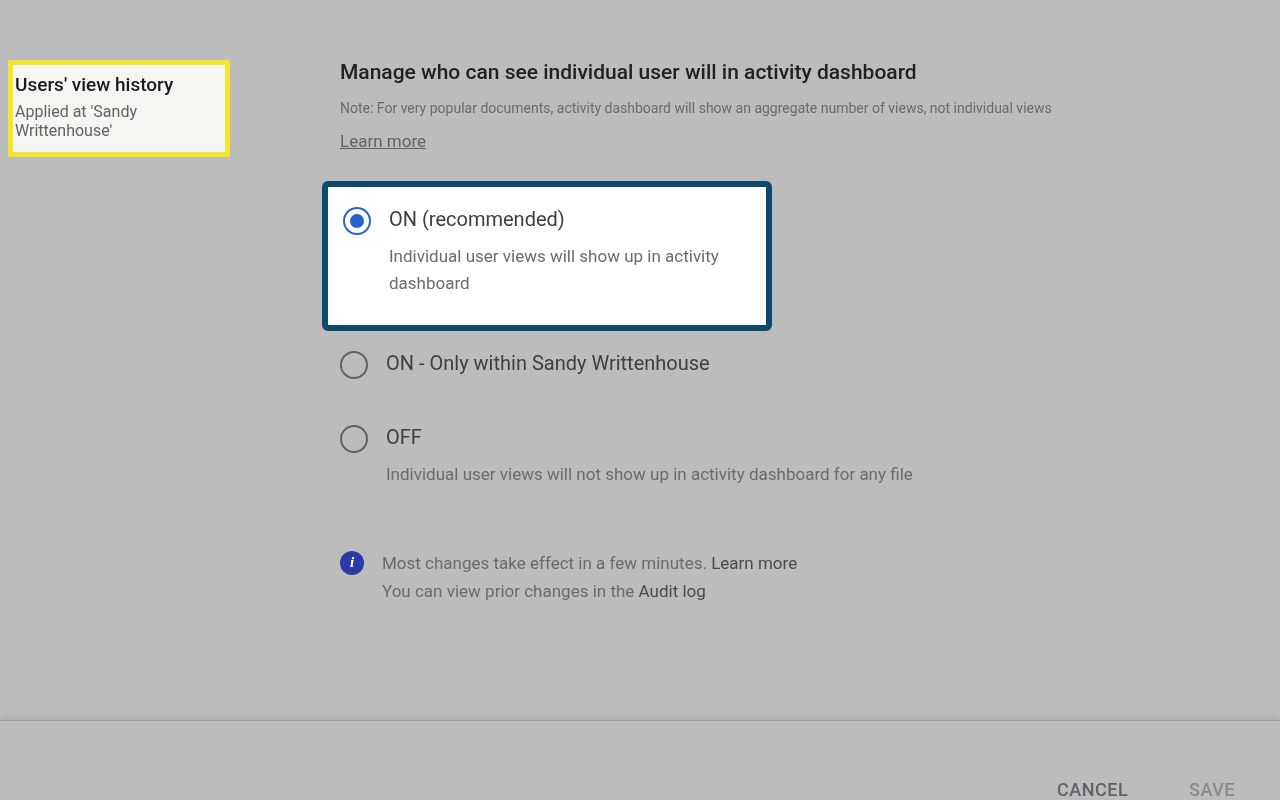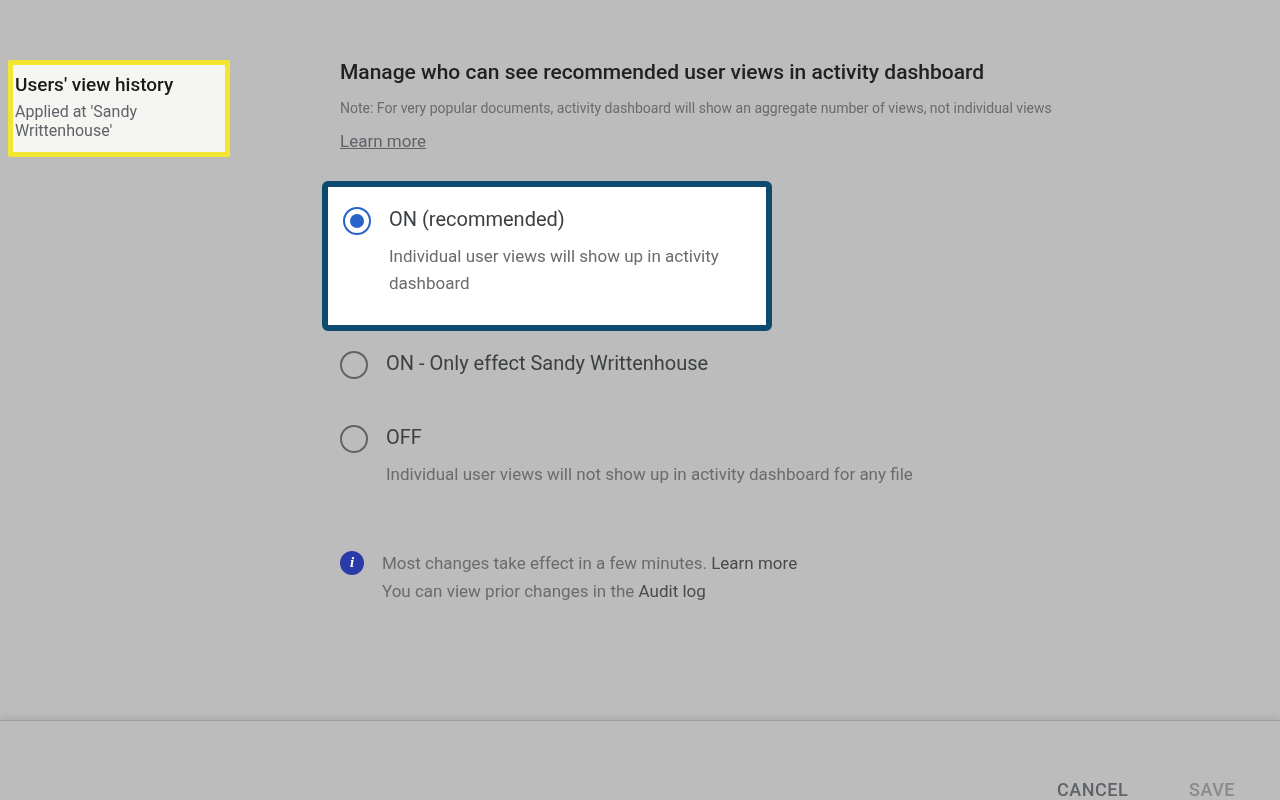--- a/index.html
+++ b/index.html
@@ -186,40 +186,40 @@
 
 <div class="container">
   <aside class="sidebar">
     <div class="sidebar-highlight">
       <div class="sidebar-title">Users' view history</div>
       <div class="sidebar-subtitle">Applied at 'Sandy Writtenhouse'</div>
     </div>
   </aside>
 
   <main class="main">
-    <h2 class="main-heading">Manage who can see recommended user views in activity dashboard</h2>
+    <h2 class="main-heading">Manage who can see individual user will in activity dashboard</h2>
     <p class="main-note">Note: For very popular documents, activity dashboard will show an aggregate number of views, not individual views</p>
     <a class="learn-more-link">Learn more</a>
 
     <div class="options">
 
       <div class="option-highlight">
         <div class="option">
           <div class="radio selected"></div>
           <div class="option-content">
             <div class="option-label">ON (recommended)</div>
             <div class="option-desc">Individual user views will show up in activity dashboard</div>
           </div>
         </div>
       </div>
 
       <div class="option">
         <div class="radio"></div>
         <div class="option-content">
-          <div class="option-label">ON - Only effect Sandy Writtenhouse</div>
+          <div class="option-label">ON - Only within Sandy Writtenhouse</div>
         </div>
       </div>
 
       <div class="option">
         <div class="radio"></div>
         <div class="option-content">
           <div class="option-label">OFF</div>
           <div class="option-desc">Individual user views will not show up in activity dashboard for any file</div>
         </div>
       </div>

